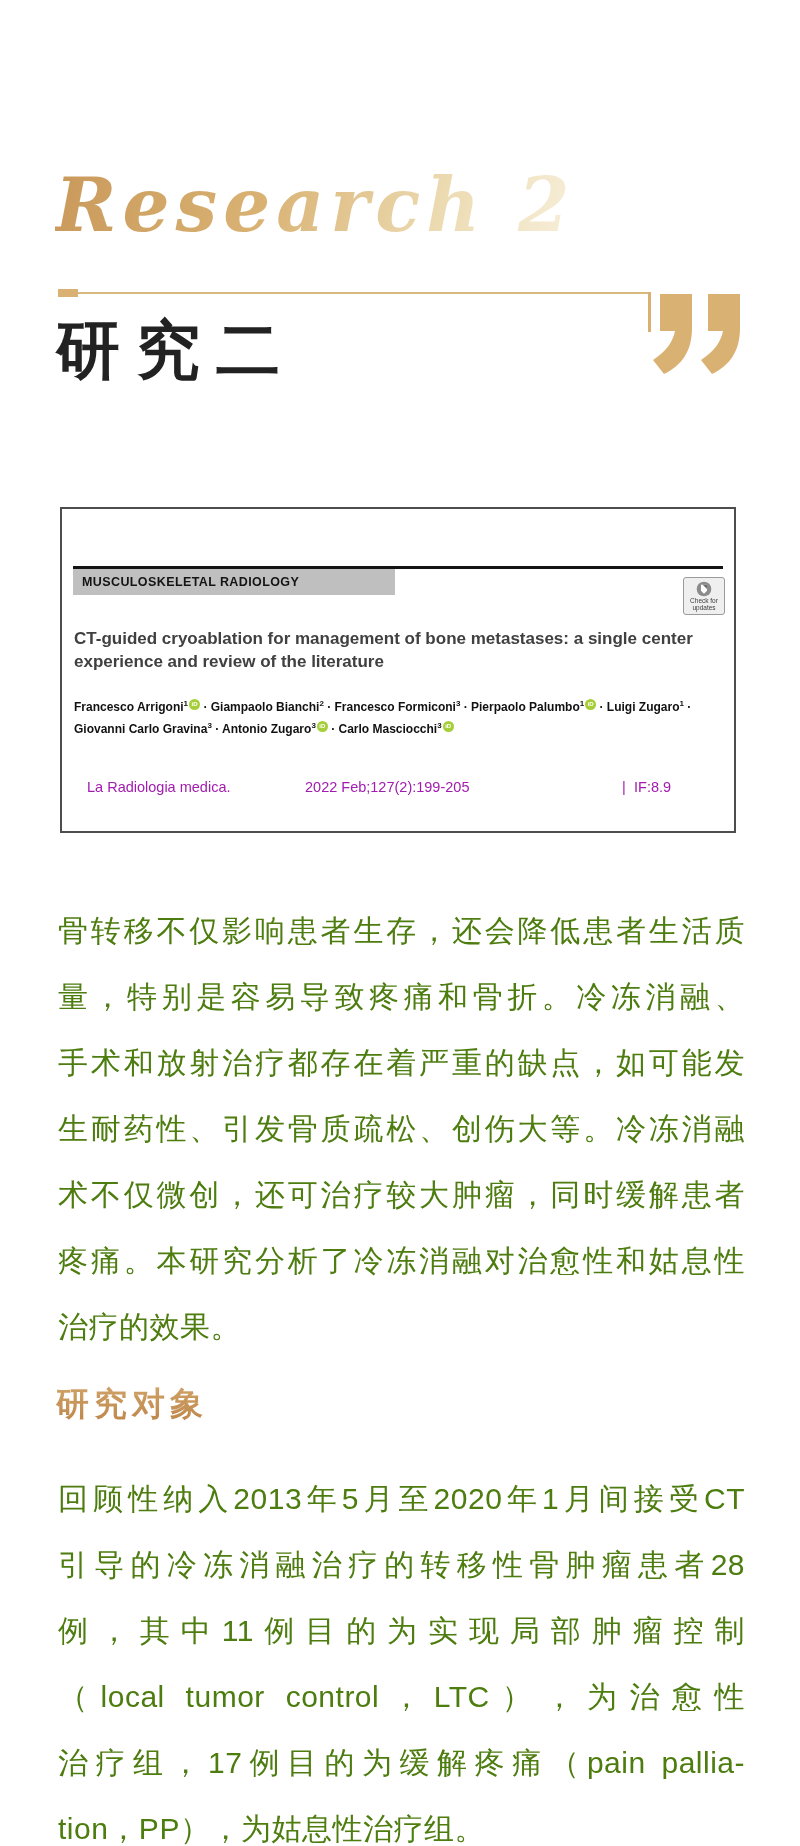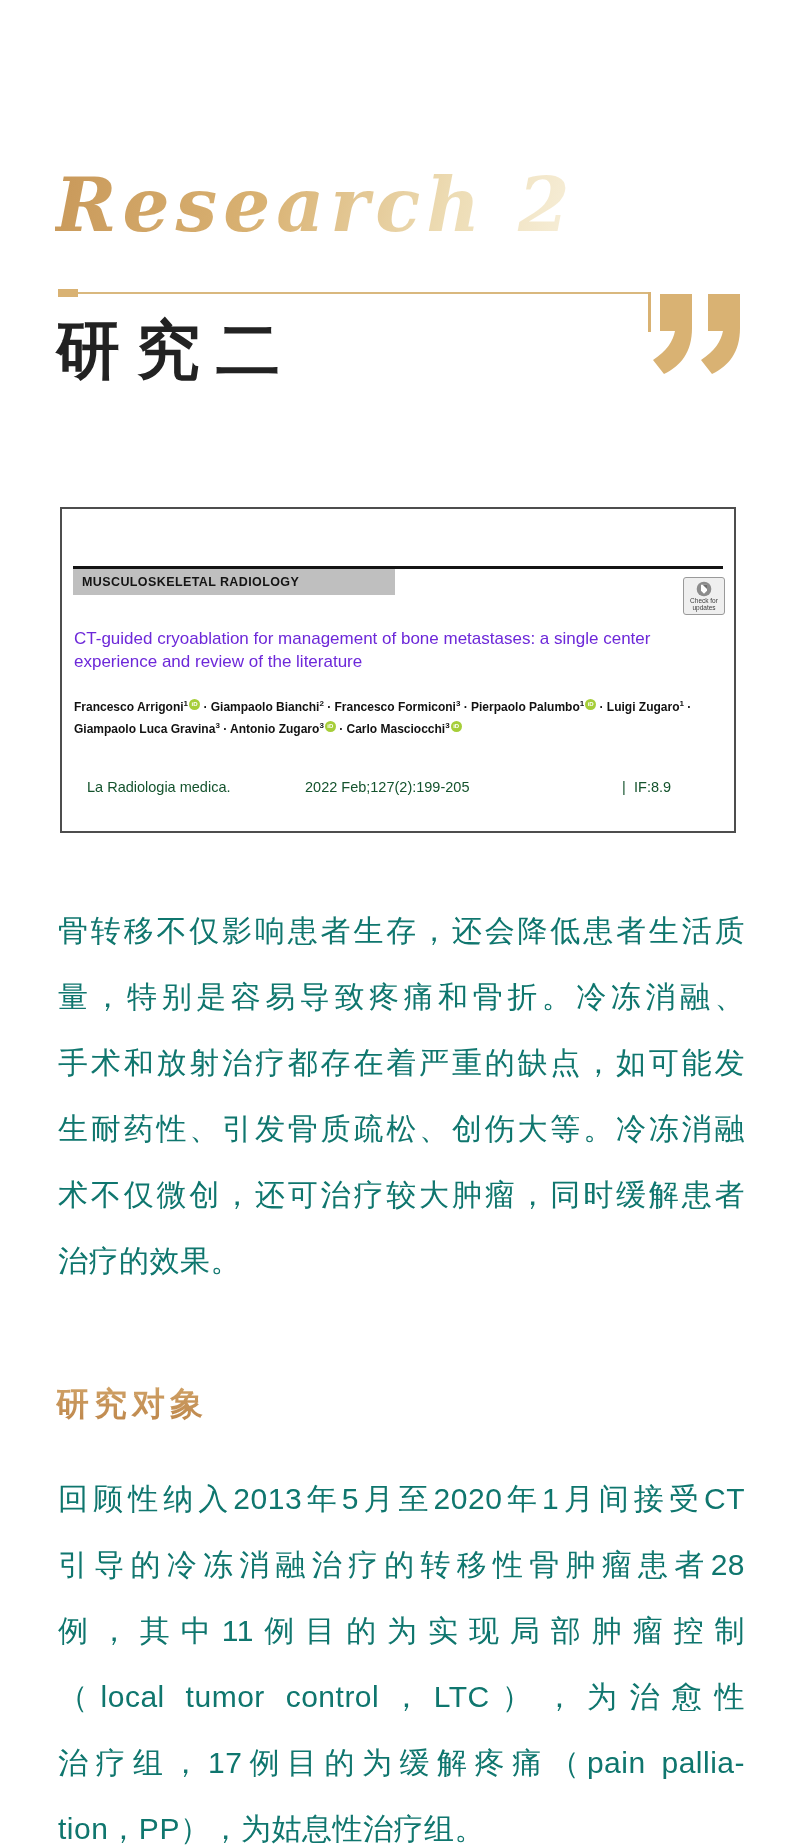--- a/index.html
+++ b/index.html
@@ -46,45 +46,45 @@
   }
   .check-badge{
     position:absolute;right:9px;top:68px;width:42px;height:38px;
     border:1px solid #9a9a9a;border-radius:3px;background:#efefef;
     display:flex;flex-direction:column;align-items:center;justify-content:center;
     cursor:pointer;box-sizing:border-box;
   }
   .check-badge .ctext{font-size:6.5px;line-height:7px;color:#3c3c3c;text-align:center;}
   .paper-title{
     position:absolute;left:12px;top:118px;width:650px;
-    font-size:17px;font-weight:400;line-height:23px;color:#6d28d9;
+    font-size:17px;font-weight:700;line-height:23px;color:#404040;
   }
   .paper-authors{
     position:absolute;left:12px;top:186px;width:650px;
     font-size:12px;font-weight:700;line-height:17.5px;color:#111111;
   }
   .paper-authors sup{font-size:8px;}
   .paper-authors .sep{font-weight:700;color:#111;}
   .orcid{
     display:inline-block;width:11px;height:11px;border-radius:50%;
     background:#a6ce39;color:#ffffff;font-size:6px;font-weight:700;
     line-height:11px;text-align:center;vertical-align:super;margin-left:1px;
   }
   .journal-row{position:absolute;left:0;top:270px;width:676px;height:20px;
-    font-size:14.5px;color:#14532d;}
+    font-size:14.5px;color:#a21caf;}
   .journal-row span{position:absolute;white-space:nowrap;}
   .jr-name{left:25px;}
   .jr-cite{left:243px;}
   .jr-div{left:560px;}
   .jr-if{left:572px;}
 
   
   .para{position:absolute;left:58px;width:687px;}
   .bline{
-    font-size:30px;height:66px;line-height:66px;color:#0f766e;
+    font-size:30px;height:66px;line-height:66px;color:#4d7c0f;
     text-align:justify;text-align-last:justify;
     letter-spacing:.5px;
   }
   .bline.pl{text-align-last:left;}
 
   .sub-heading{
     position:absolute;left:56px;top:1382px;
     font-family:"Liberation Serif","DejaVu Serif",serif;
     font-weight:700;font-size:33px;letter-spacing:5px;
     background:linear-gradient(180deg,#d2a56a 0%,#bb8348 100%);
@@ -127,37 +127,38 @@
       <span class="ctext">
         <span>Check for</span><br>
         <span>updates</span>
       </span>
     </div>
 
     <div class="paper-title">CT-guided cryoablation for management of bone metastases: a single center experience and review of the literature</div>
 
     <div class="paper-authors">
       <div id="authors-line-1"><span>Francesco Arrigoni</span><sup>1</sup><span class="orcid">iD</span><span class="sep"> · </span><span>Giampaolo Bianchi</span><sup>2</sup><span class="sep"> · </span><span>Francesco Formiconi</span><sup>3</sup><span class="sep"> · </span><span>Pierpaolo Palumbo</span><sup>1</sup><span class="orcid">iD</span><span class="sep"> · </span><span>Luigi Zugaro</span><sup>1</sup><span class="sep"> · </span></div>
-      <div id="authors-line-2"><span>Giampaolo Luca Gravina</span><sup>3</sup><span class="sep"> · </span><span>Antonio Zugaro</span><sup>3</sup><span class="orcid">iD</span><span class="sep"> · </span><span>Carlo Masciocchi</span><sup>3</sup><span class="orcid">iD</span></div>
+      <div id="authors-line-2"><span>Giovanni Carlo Gravina</span><sup>3</sup><span class="sep"> · </span><span>Antonio Zugaro</span><sup>3</sup><span class="orcid">iD</span><span class="sep"> · </span><span>Carlo Masciocchi</span><sup>3</sup><span class="orcid">iD</span></div>
     </div>
 
     <div class="journal-row">
       <span class="jr-name">La Radiologia medica.</span>
       <span class="jr-cite">2022 Feb;127(2):199-205</span>
       <span class="jr-div">|</span>
       <span class="jr-if">IF:8.9</span>
     </div>
   </div>
 
   <div class="para" style="top:898px;">
     <div class="bline">骨转移不仅影响患者生存，还会降低患者生活质</div>
     <div class="bline">量，特别是容易导致疼痛和骨折。冷冻消融、</div>
     <div class="bline">手术和放射治疗都存在着严重的缺点，如可能发</div>
     <div class="bline">生耐药性、引发骨质疏松、创伤大等。冷冻消融</div>
     <div class="bline">术不仅微创，还可治疗较大肿瘤，同时缓解患者</div>
+    <div class="bline">疼痛。本研究分析了冷冻消融对治愈性和姑息性</div>
     <div class="bline pl">治疗的效果。</div>
   </div>
 
   <div class="sub-heading">研究对象</div>
 
   <div class="para" style="top:1466px;">
     <div class="bline">回顾性纳入2013年5月至2020年1月间接受CT</div>
     <div class="bline">引导的冷冻消融治疗的转移性骨肿瘤患者28</div>
     <div class="bline">例，其中11例目的为实现局部肿瘤控制</div>
     <div class="bline">（local tumor control，LTC），为治愈性</div>

